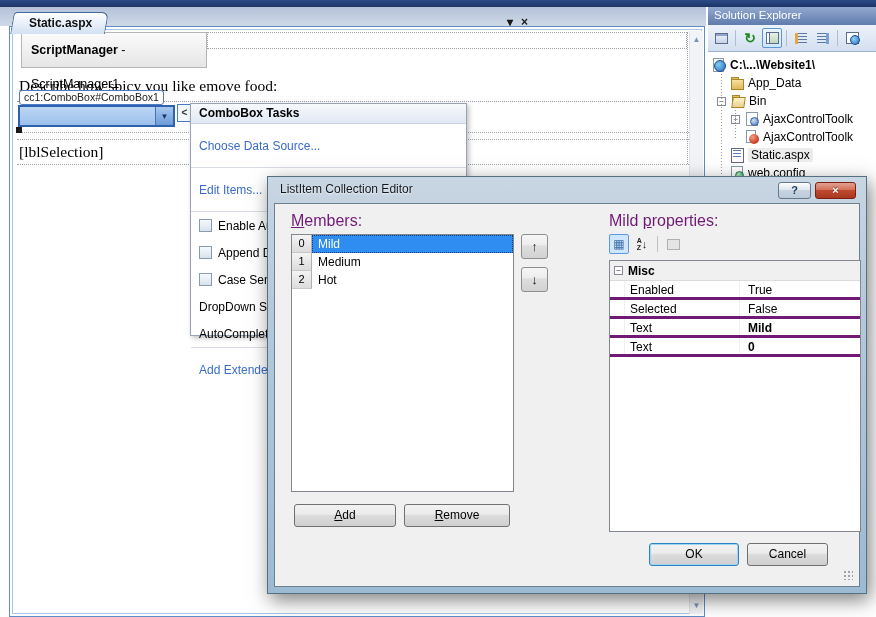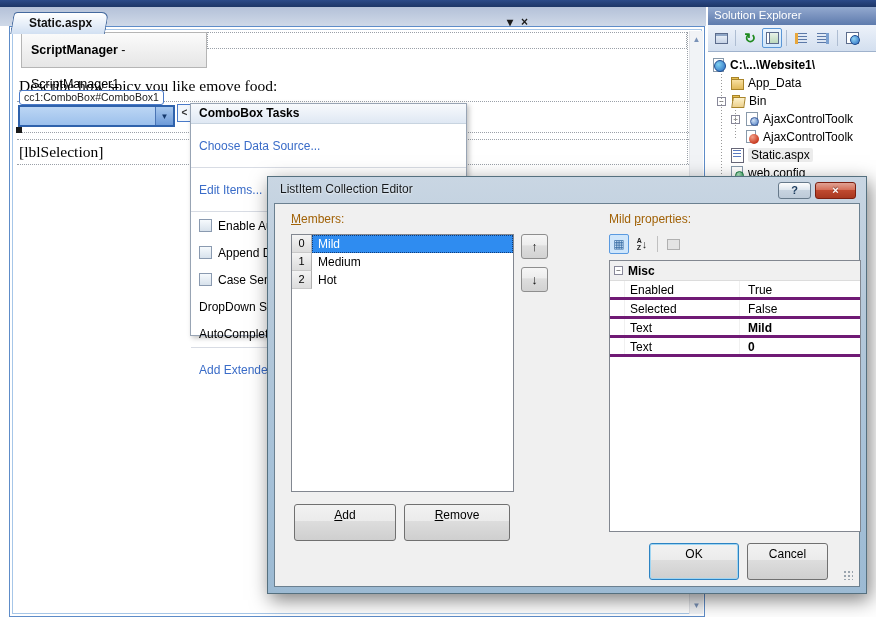--- a/index.html
+++ b/index.html
@@ -110,21 +110,21 @@
     background:linear-gradient(#c9d6e3,#b6c9da 30%,#a6c1d8 70%,#9cbad3); border:1px solid #55707f;
     border-radius:0; box-shadow:3px 6px 18px rgba(0,0,0,.5); font-size:12px; }
   .dlg-title { position:absolute; left:12px; top:5px; font-size:12px; color:#15191c; text-shadow:0 1px 2px rgba(255,255,255,.8); }
   .dlg-help { position:absolute; right:55px; top:5px; width:33px; height:17px; border:1px solid #66798a; border-radius:3px;
     background:linear-gradient(#fdfdfd,#dfe7ef 45%,#c8d4e0 46%,#bccad8); color:#1a3a5c; font-weight:bold; font-size:11px;
     text-align:center; line-height:15px; }
   .dlg-close { position:absolute; right:10px; top:5px; width:41px; height:17px; border:1px solid #7c1f10; border-radius:3px;
     background:linear-gradient(#e0a293,#d5705a 45%,#c14a30 46%,#a83820); color:#fff; font-weight:bold; font-size:11px;
     text-align:center; line-height:15px; text-shadow:0 -1px 1px rgba(0,0,0,.4); }
   .dlg-client { position:absolute; left:7px; top:27px; right:7px; bottom:7px; background:#f0f0f0; box-shadow:0 0 0 1px #6b8090; }
-  .lbl { position:absolute; font-size:12px; color:#a16207; }
+  .lbl { position:absolute; font-size:16px; color:#701a75; }
   .listbox { position:absolute; left:16px; top:30px; width:223px; height:258px; background:#fff; border:1px solid #828790; }
   .m-row { height:18px; display:flex; }
   .m-idx { flex:0 0 20px; background:linear-gradient(#f4f4f4,#dcdcdc); border-right:1px solid #b0b0b0;
     border-bottom:1px solid #c8c8c8; font-size:11px; text-align:center; line-height:17px; color:#000; }
   .m-text { flex:1; padding-left:6px; line-height:18px; color:#000; }
   .m-row.sel .m-text { background:#2f8cf0; color:#fff; outline:1px dotted #0f3c78; outline-offset:-1px; }
   .sqbtn { position:absolute; width:27px; height:25px; border:1px solid #8e8e8e; border-radius:3px;
     background:linear-gradient(#f6f6f6,#ececec 45%,#dedede 46%,#d2d2d2); font-size:13px; font-weight:bold;
     color:#111; text-align:center; line-height:23px; }
   .pg-tools { position:absolute; left:334px; top:28px; width:252px; height:24px; display:flex; align-items:center; gap:3px; }
@@ -135,21 +135,21 @@
   .pg-sort .az { display:flex; flex-direction:column; font-size:7px; font-weight:bold; line-height:7px; color:#222; }
   .pg-sort .ar { font-size:11px; color:#222; line-height:11px; }
   .pg-pages { width:13px; height:11px; border:1px solid #b0b0b0; background:#e4e4e4; }
   .pgrid { position:absolute; left:334px; top:56px; width:252px; height:272px; background:#fff; border:1px solid #828790; }
   .pg-cat-row { height:20px; background:#f0f0f0; border-bottom:1px solid #dcdcdc; display:flex; align-items:center; padding-left:4px; gap:5px; }
   .pg-cat-row .expbox { margin-right:0; }
   .pg-row { height:19px; display:flex; border-bottom:3px solid #701a75; position:relative; }
   .pg-row::before { content:""; position:absolute; left:14px; top:0; bottom:0; width:1px; background:#f0f0f0; }
   .pg-name { flex:0 0 130px; padding-left:20px; line-height:19px; color:#000; border-right:1px solid #f0f0f0; }
   .pg-val { flex:1; padding-left:8px; line-height:19px; color:#000; }
-  .btn { position:absolute; height:37px; border:1px solid #707070; border-radius:3px;
+  .btn { position:absolute; height:23px; border:1px solid #707070; border-radius:3px;
     background:linear-gradient(#f2f2f2,#ebebeb 45%,#dddddd 46%,#cfcfcf); font-size:12px; color:#000;
     text-align:center; line-height:21px; font-family:"Liberation Sans", sans-serif; }
   .btn.focused { border-color:#2c83c3; box-shadow:inset 0 0 0 1px #9fd5f2; }
   .grip { position:absolute; right:6px; bottom:6px; width:10px; height:10px;
     background-image:radial-gradient(#9aa4ae 1px, transparent 1.2px); background-size:4px 4px; }
   u { text-decoration:underline; }
 </style>
 </head>
 <body>
 

